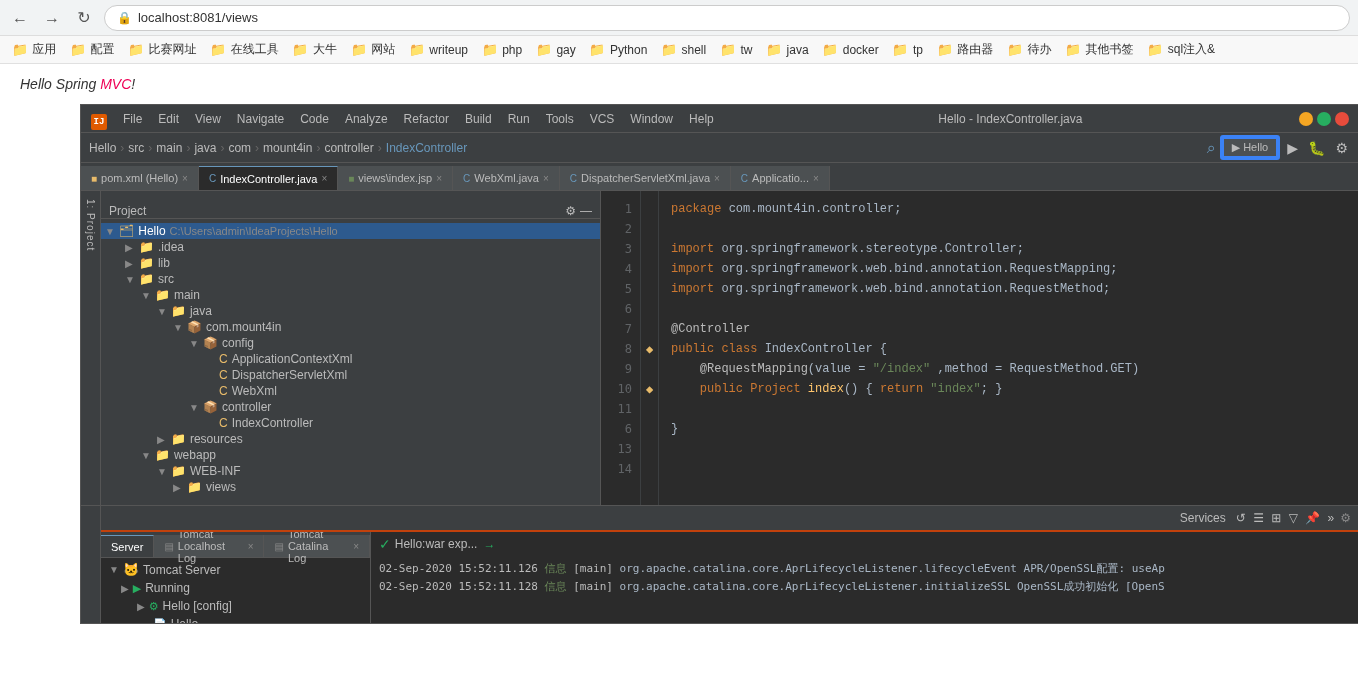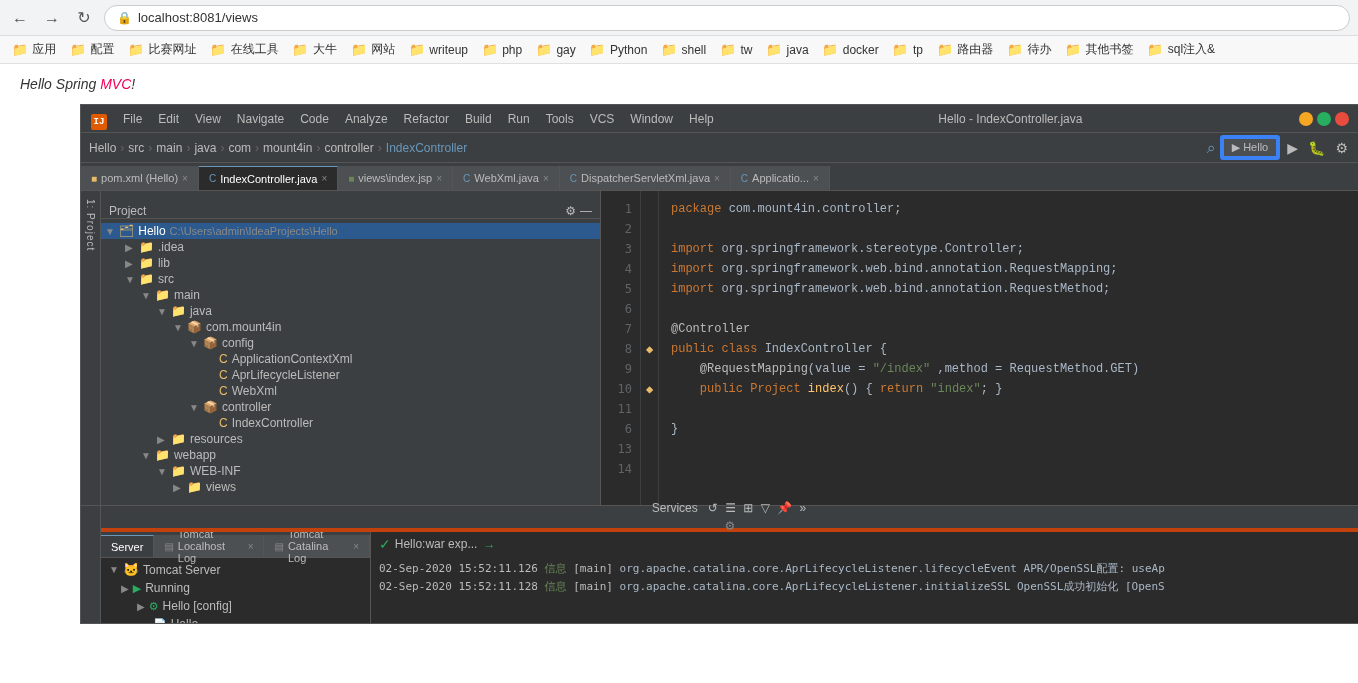--- a/index.html
+++ b/index.html
@@ -236,30 +236,29 @@
     .kw-import { color: #cc7832; }
     .kw-class { color: #cc7832; }
     .kw-public { color: #cc7832; }
     .kw-return { color: #cc7832; }
     .kw-string { color: #cc7832; }
     .str-val { color: #6a8759; }
     .method-name { color: #ffc66d; }
     .services-header {
       height: 26px;
       background: #3c3f41;
-      border-bottom: 4px solid #c2410c;
+      border-bottom: 2px solid #c2410c;
       display: flex;
       align-items: center;
       padding: 0 8px;
       gap: 4px;
       font-family: 'Segoe UI', Arial, sans-serif;
       font-size: 12px;
       color: #bbb;
-      justify-content: center;
-      flex-direction: column;
+      justify-content: flex-end;
     }
     .services-header-left { display: flex; align-items: center; gap: 4px; }
     .services-body { display: flex; flex: 1; overflow: hidden; }
     .services-tree {
       width: 270px;
       border-right: 1px solid #555;
       overflow: hidden;
       font-family: 'Segoe UI', Arial, sans-serif;
       font-size: 12px;
     }
@@ -645,21 +644,21 @@
         <div class="tree-item">
           <span class="tree-indent"></span>
           <span class="tree-indent"></span>
           <span class="tree-indent"></span>
           <span class="tree-indent"></span>
           <span class="tree-indent"></span>
           <span class="tree-indent"></span>
           <span class="tree-indent" style="width:8px;"></span>
           <span class="tree-arrow">&nbsp;</span>
           <span class="tree-icon class-icon-orange">C</span>
-          <span>AprLifecycleListener</span>
+          <span>DispatcherServletXml</span>
         </div>
 
         <div class="tree-item">
           <span class="tree-indent"></span>
           <span class="tree-indent"></span>
           <span class="tree-indent"></span>
           <span class="tree-indent"></span>
           <span class="tree-indent"></span>
           <span class="tree-indent"></span>
           <span class="tree-indent" style="width:8px;"></span>

